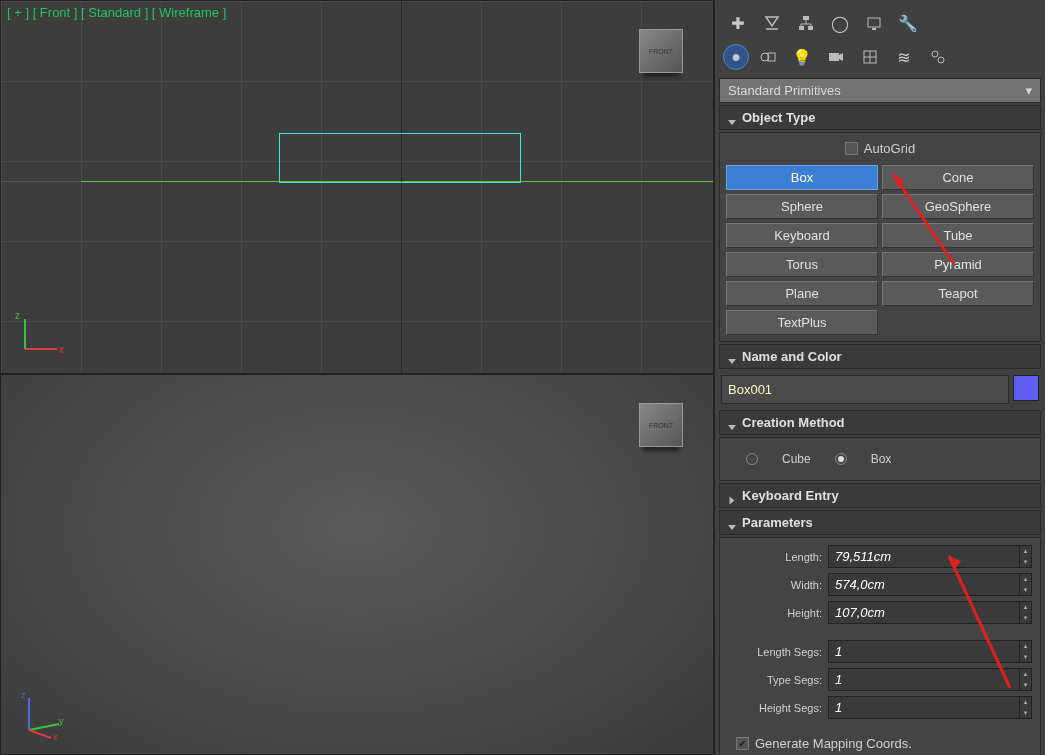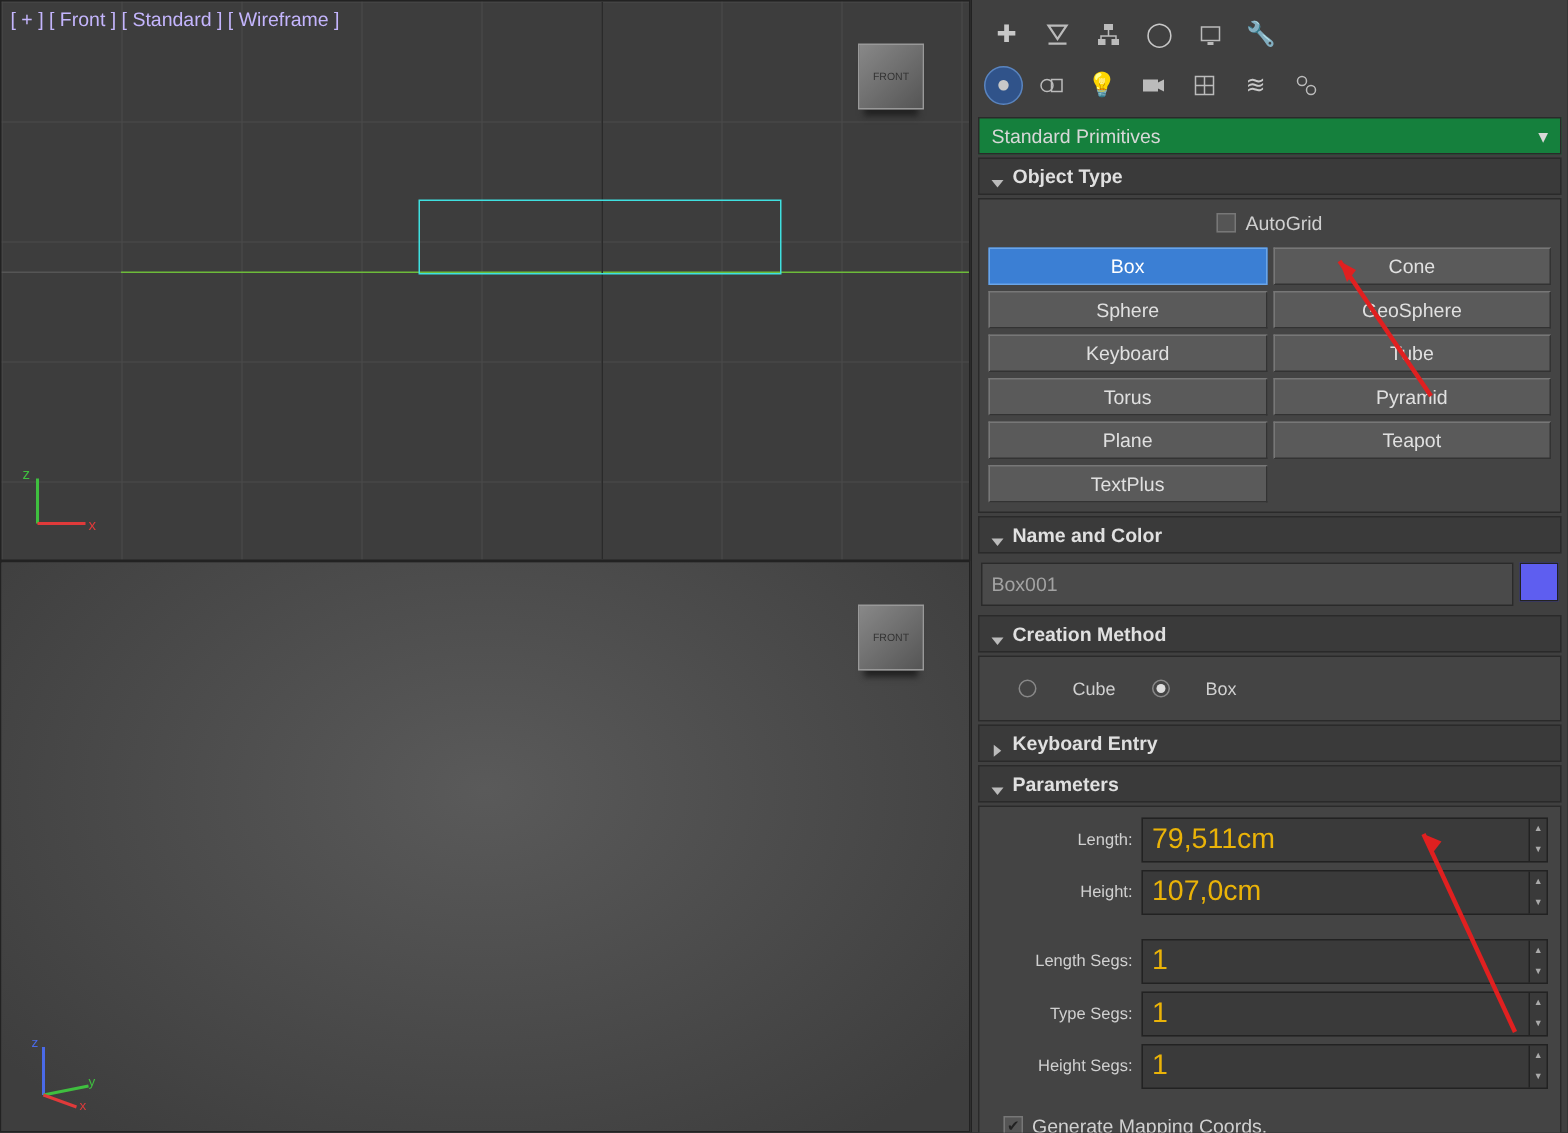--- a/index.html
+++ b/index.html
@@ -31,21 +31,21 @@
   .viewport.perspective {
     flex: 1;
     background: #4d4d4d;
     overflow: hidden;
   }
   .viewport-label {
     position: absolute;
     top: 4px;
     left: 6px;
     font-size: 13px;
-    color: #c4b5fd;
+    color: #22c55e;
     z-index: 5;
   }
   .gridlines {
     position: absolute;
     inset: 0;
     background-image:
       linear-gradient(to right, #4a4a4a 1px, transparent 1px),
       linear-gradient(to bottom, #4a4a4a 1px, transparent 1px);
     background-size: 80px 80px;
   }
@@ -107,21 +107,21 @@
     color:#c8c8c8;
     font-size:16px;
   }
   .icon-btn.selected {
     background: #30538a;
     border-color:#5a85c0;
     border-radius: 50%;
     width:26px;height:26px;
   }
   .dropdown {
-    background: #15803d;
+    background: #737373;
     border: 1px solid #2a2a2a;
     padding: 4px 8px;
     display:flex;
     justify-content:space-between;
     align-items:center;
     font-size:13px;
     color:#d8d8d8;
   }
   .rollout-header {
     background: #3a3a3a;
@@ -183,21 +183,21 @@
     color:#fff;
   }
   .name-row {
     display:flex; gap:4px; padding: 4px 2px;
   }
   .name-input {
     flex:1;
     background:#4a4a4a;
     border:1px solid #2a2a2a;
     padding:6px 6px;
-    color:#a3a3a3;
+    color:#fef9c3;
     font-size:13px;
   }
   .color-swatch {
     width:26px; height:26px;
     background:#5e5ef0;
     border:1px solid #222;
   }
   .radio-row {
     display:flex; gap:24px; padding: 8px 20px;
     align-items:center;
@@ -224,24 +224,25 @@
   .spinner {
     flex:1;
     display:flex;
     background:#3a3a3a;
     border:1px solid #222;
   }
   .spinner input {
     flex:1;
     background:transparent;
     border:none;
-    color:#eab308;
+    color:#ffffff;
     padding:3px 6px;
-    font-size:19px;
+    font-size:13px;
     outline:none;
+    font-style:italic;
   }
   .spin-arrows {
     width:12px;
     display:flex;flex-direction:column;
     border-left:1px solid #222;
   }
   .spin-arrows div{
     flex:1;display:flex;align-items:center;justify-content:center;
     font-size:6px;color:#aaa;
   }
@@ -412,20 +413,30 @@
       <span class="param-label">Length:</span>
       <div class="spinner">
         <input value="79,511cm" style="">
         <div class="spin-arrows">
             <div>▲</div>
             <div>▼</div>
           </div>
       </div>
     </div>
     <div class="param-row">
+      <span class="param-label">Width:</span>
+      <div class="spinner">
+        <input value="574,0cm" style="">
+        <div class="spin-arrows">
+            <div>▲</div>
+            <div>▼</div>
+          </div>
+      </div>
+    </div>
+    <div class="param-row">
       <span class="param-label">Height:</span>
       <div class="spinner">
         <input value="107,0cm" style="">
         <div class="spin-arrows">
             <div>▲</div>
             <div>▼</div>
           </div>
       </div>
     </div>
     <div style="height:8px"></div>

